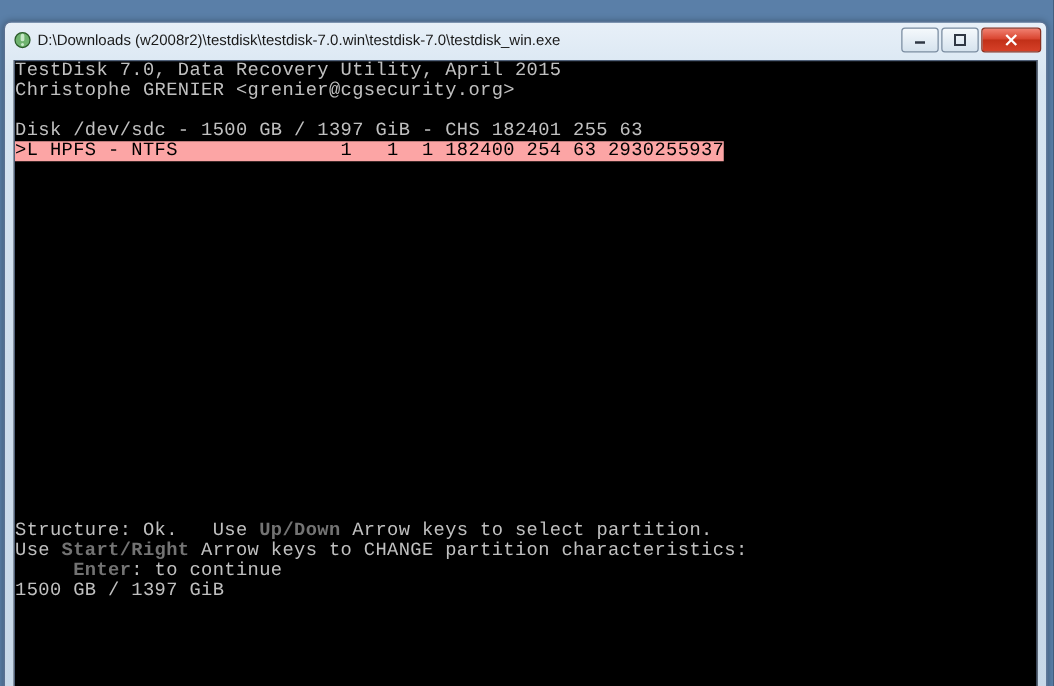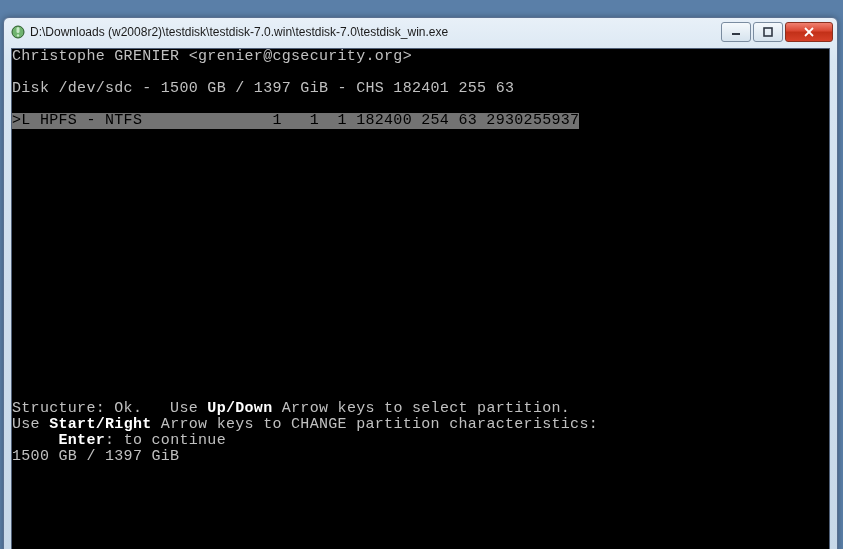--- a/index.html
+++ b/index.html
@@ -79,26 +79,25 @@
   }
   .term {
     font-family: "Consolas", "Courier New", monospace;
     font-size: 15px;
     line-height: 16px;
     color: #c0c0c0;
     letter-spacing: 0.3px;
   }
   .row { white-space: pre; height:16px; }
   .hl {
-    background: #737373;
+    background: #fca5a5;
     color: #000;
     display: inline-block;
-    margin-top: 16px;
   }
-  .bright { color: #ffffff; font-weight: bold; }
+  .bright { color: #737373; font-weight: bold; }
 </style>
 </head>
 <body>
 
 <div class="window">
   <div class="titlebar">
     <span class="app-icon">
       <svg width="16" height="16" viewBox="0 0 16 16">
         <circle cx="8" cy="8" r="6" fill="#6fb36f" stroke="#2a5a2a"></circle>
         <rect x="6.5" y="3" width="3" height="6" rx="1.5" fill="#c7e8c7"></rect>
@@ -121,20 +120,21 @@
         <svg width="12" height="10">
           <line x1="2" y1="1" x2="10" y2="9" stroke="#fff" stroke-width="1.8"></line>
           <line x1="10" y1="1" x2="2" y2="9" stroke="#fff" stroke-width="1.8"></line>
         </svg>
       </div>
     </div>
   </div>
 
   <div class="client">
     <div class="term">
+      <div class="row">TestDisk 7.0, Data Recovery Utility, April 2015</div>
       <div class="row">Christophe GRENIER &lt;grenier@cgsecurity.org&gt;</div>
       <div class="row"> </div>
       <div class="row">Disk /dev/sdc - 1500 GB / 1397 GiB - CHS 182401 255 63</div>
       <div class="row"><span class="hl">&gt;L HPFS - NTFS              1   1  1 182400 254 63 2930255937</span></div>
       <div class="row"> </div>
         <div class="row"> </div>
         <div class="row"> </div>
         <div class="row"> </div>
       <div class="row"> </div>
         <div class="row"> </div>

